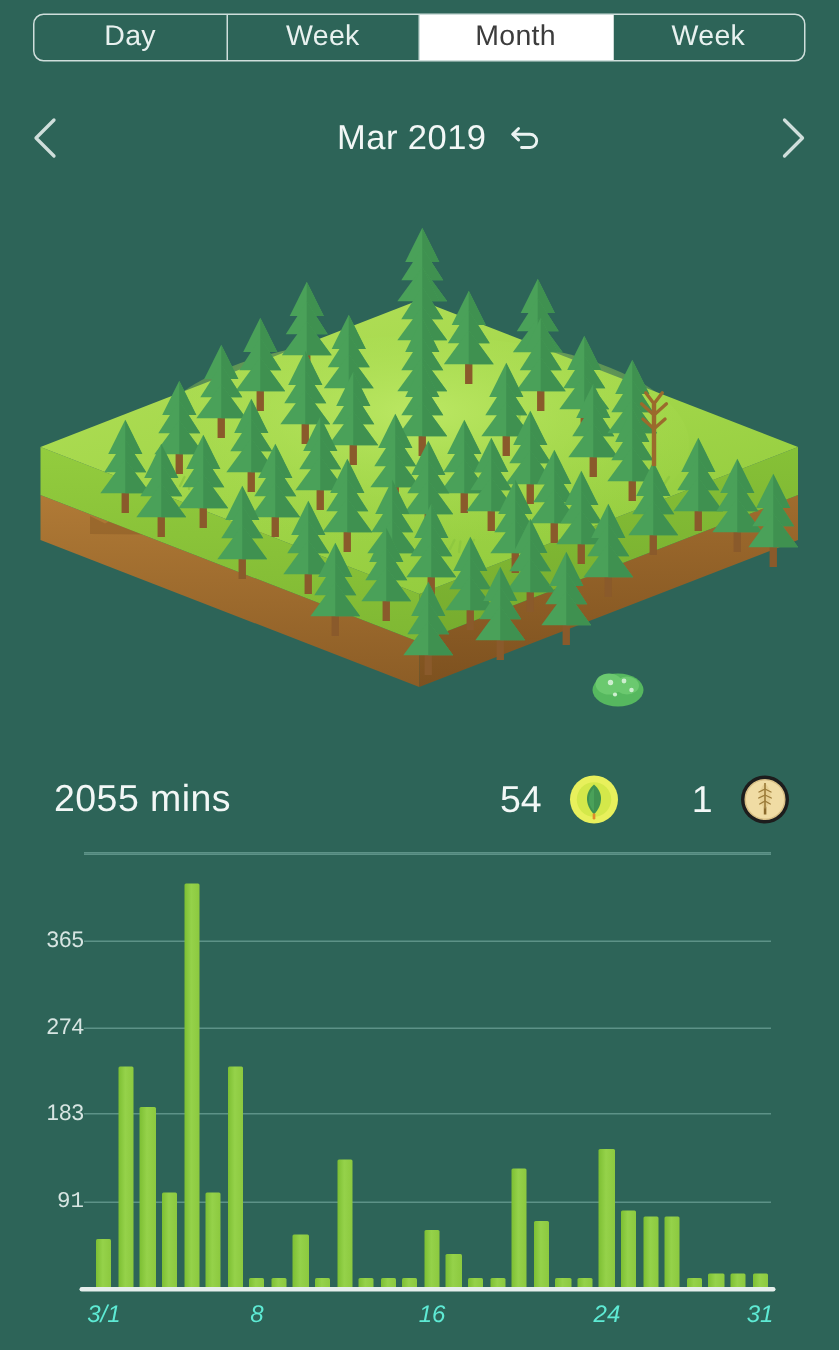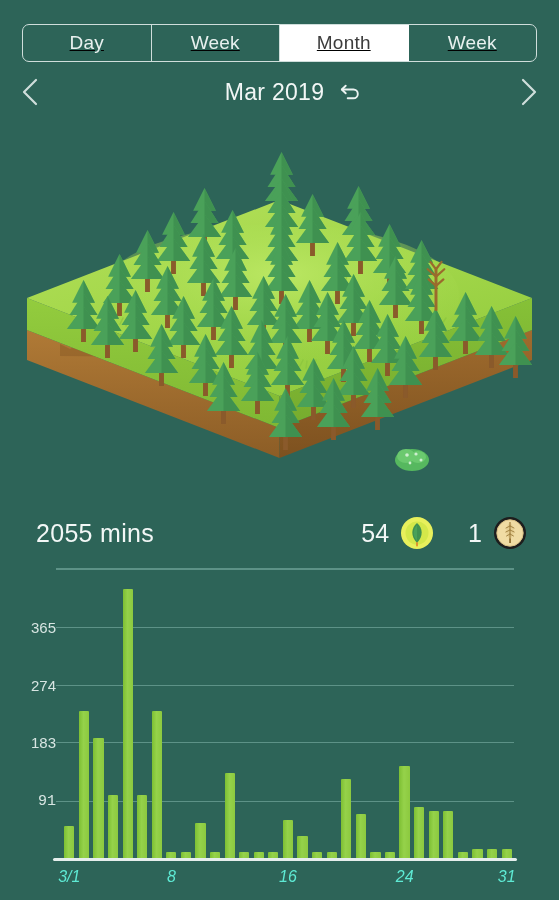--- a/index.html
+++ b/index.html
@@ -19,29 +19,28 @@
     width: 559px;
     height: 900px;
     background: #2d6458;
     overflow: hidden;
   }
 
   
   .tabbar {
     position: absolute;
     left: 22px;
-    top: 24px;
+    top: 9px;
     width: 515px;
-    height: 38px;
+    height: 32px;
     border: 1.6px solid #cfdedb;
     border-radius: 7px;
     display: flex;
     overflow: hidden;
     box-sizing: border-box;
-    text-decoration: underline;
   }
   .tab {
     flex: 1 1 0;
     display: flex;
     align-items: center;
     justify-content: center;
     font-size: 19px;
     letter-spacing: .2px;
     color: #e8f1ef;
     border-right: 1.6px solid #cfdedb;
@@ -122,21 +121,21 @@
     letter-spacing: .3px;
     white-space: nowrap;
   }
   .counters {
     position: absolute;
     right: 32px;
     top: 50%;
     transform: translateY(-50%);
     display: flex;
     align-items: center;
-    gap: 11px;
+    gap: 18px;
     white-space: nowrap;
     text-align: right;
   }
   .counter-value {
     font-size: 25px;
     color: #f2f7f6;
   }
   .badge { width: 34px; height: 34px; display:block; }
   .gap-wide { width: 12px; }
 

